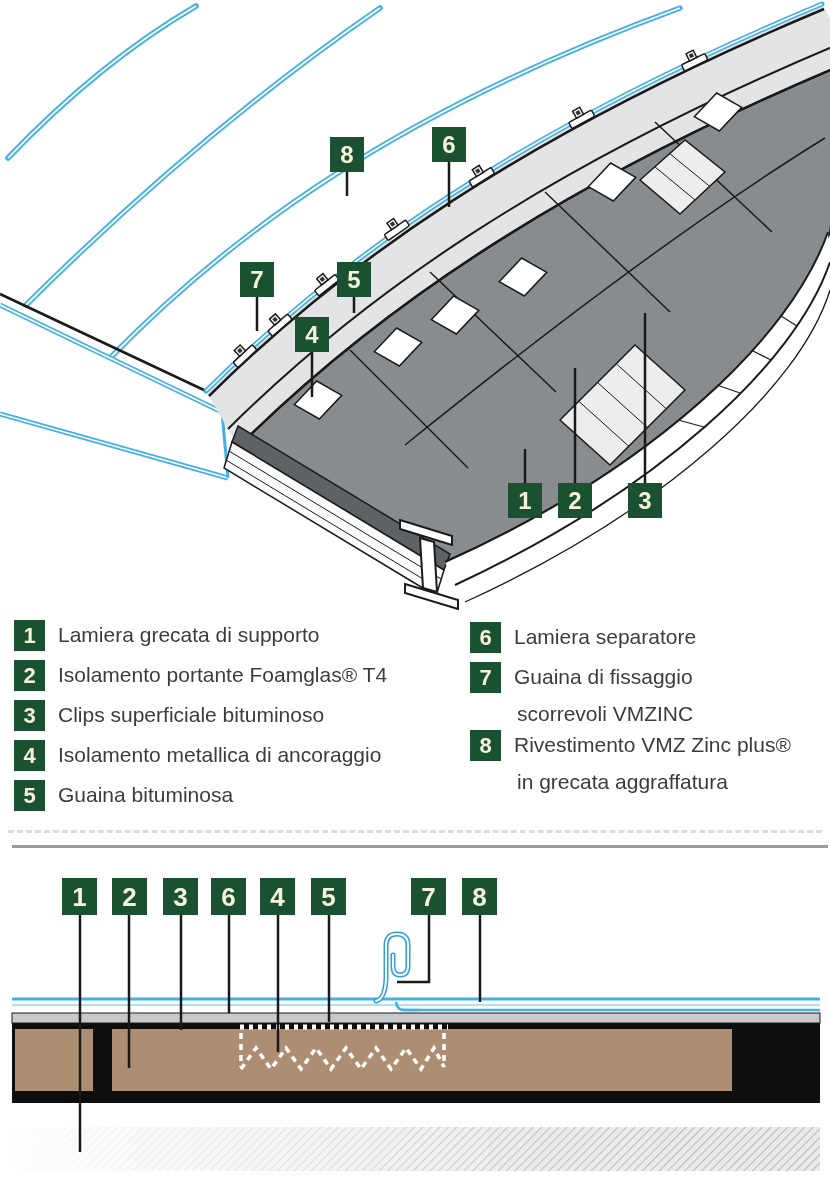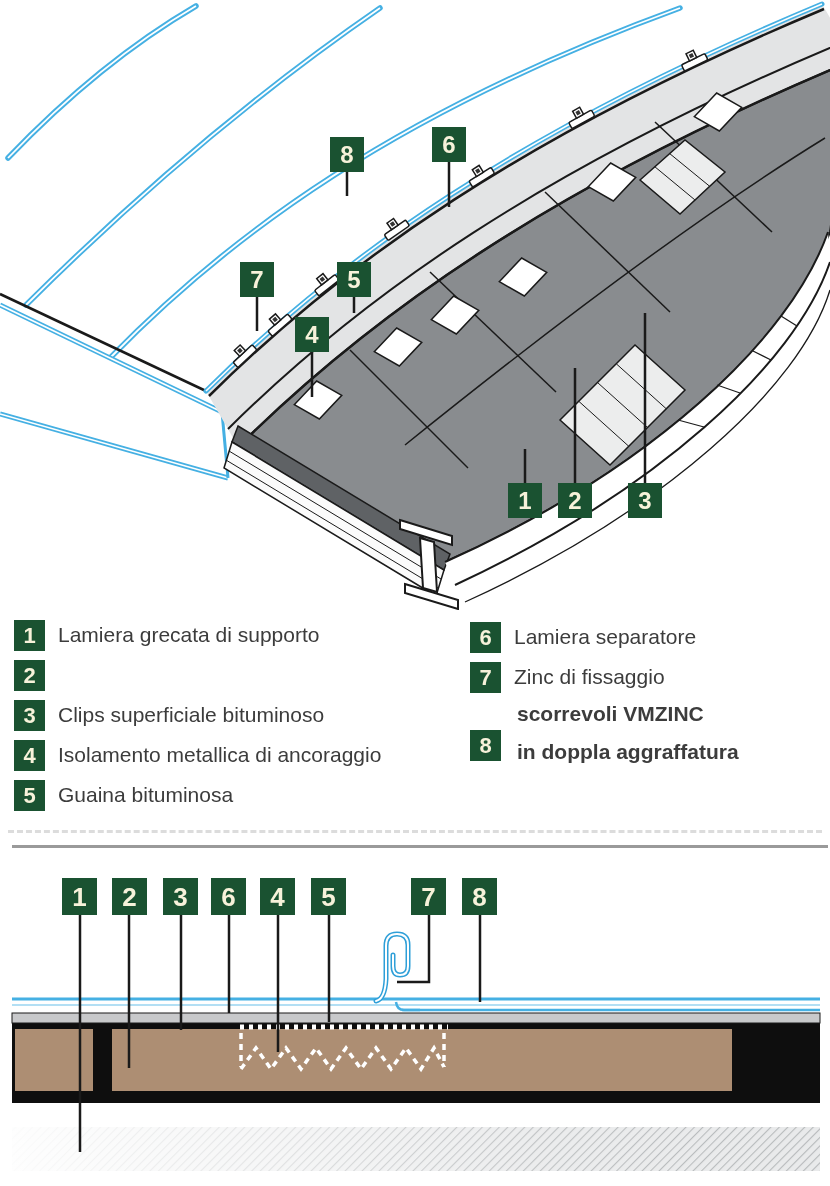--- a/index.html
+++ b/index.html
@@ -5,21 +5,21 @@
   html,body{margin:0;padding:0;background:#ffffff;}
   .page{position:relative;width:830px;height:1186px;background:#fff;overflow:hidden;
         font-family:"Liberation Sans",sans-serif;}
   svg{display:block;}
   .abs{position:absolute;}
   
   .lg-row{position:absolute;display:flex;align-items:flex-start;gap:13px;}
   .lg-box{width:31px;height:31px;background:#1a5231;color:#f7f2da;font-weight:bold;
           font-size:22px;display:flex;align-items:center;justify-content:center;flex:0 0 auto;}
   .lg-text{font-size:21px;color:#3c3c3c;line-height:30px;white-space:nowrap;}
-  .lg-line2{display:block;margin-top:7px;margin-left:3px;font-weight:bold;}
+  .lg-line2{display:block;margin-top:7px;margin-left:3px;}
   .num-t{font:bold 24px "Liberation Sans",sans-serif;fill:#f7f2da;text-anchor:middle;}
   .num-b{font:bold 26px "Liberation Sans",sans-serif;fill:#f7f2da;text-anchor:middle;}
   .artifact-dash{position:absolute;top:830px;left:8px;width:814px;height:0;
                  border-top:3px dashed #dcdcdc;}
 </style>
 </head>
 <body>
 
 <div class="page">
 
@@ -186,20 +186,21 @@
     <div class="lg-row" style="left:14px;top:620px">
       <span class="lg-box">
           <span>1</span>
         </span>
       <div class="lg-text"><span>Lamiera grecata di supporto</span></div>
     </div>
     <div class="lg-row" style="left:14px;top:660px">
       <span class="lg-box">
           <span>2</span>
         </span>
+      <div class="lg-text"><span>Isolamento portante Foamglas® T4</span></div>
     </div>
     <div class="lg-row" style="left:14px;top:700px">
       <span class="lg-box">
           <span>3</span>
         </span>
       <div class="lg-text"><span>Clips superficiale bituminoso</span></div>
     </div>
     <div class="lg-row" style="left:14px;top:740px">
       <span class="lg-box">
           <span>4</span>
@@ -216,30 +217,31 @@
       <span class="lg-box">
           <span>6</span>
         </span>
       <div class="lg-text"><span>Lamiera separatore</span></div>
     </div>
     <div class="lg-row" style="left:470px;top:662px">
       <span class="lg-box">
           <span>7</span>
         </span>
       <div class="lg-text">
-        <span>Zinc di fissaggio</span>
+        <span>Guaina di fissaggio</span>
         <span class="lg-line2">scorrevoli VMZINC</span>
       </div>
     </div>
     <div class="lg-row" style="left:470px;top:730px">
       <span class="lg-box">
           <span>8</span>
         </span>
       <div class="lg-text">
-        <span class="lg-line2">in doppla aggraffatura</span>
+        <span>Rivestimento VMZ Zinc plus®</span>
+        <span class="lg-line2">in grecata aggraffatura</span>
       </div>
     </div>
   </div>
 
   <div class="artifact-dash"></div>
 
   <svg class="abs" style="left:0;top:845px" width="830" height="341" viewBox="0 0 830 341">
     <defs>
       <pattern id="hatch" width="6" height="6" patternUnits="userSpaceOnUse" patternTransform="rotate(45)">
         <rect width="6" height="6" fill="#e9eaeb"></rect>

